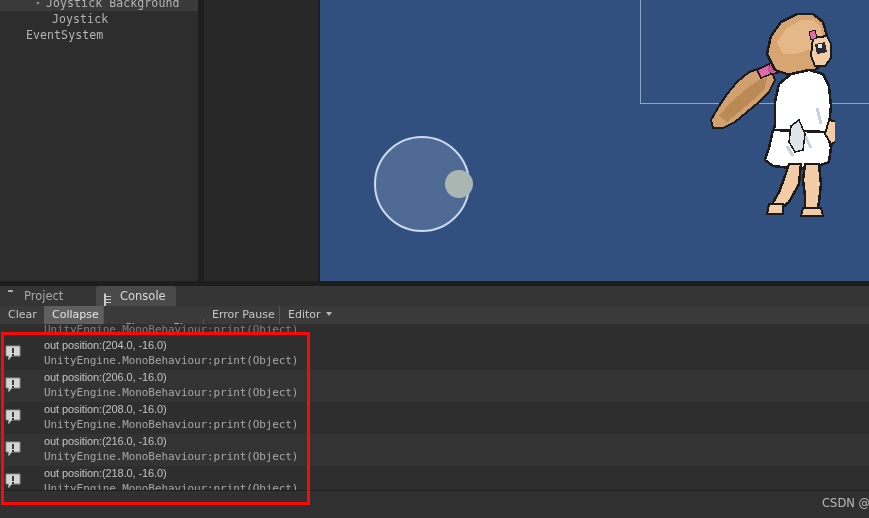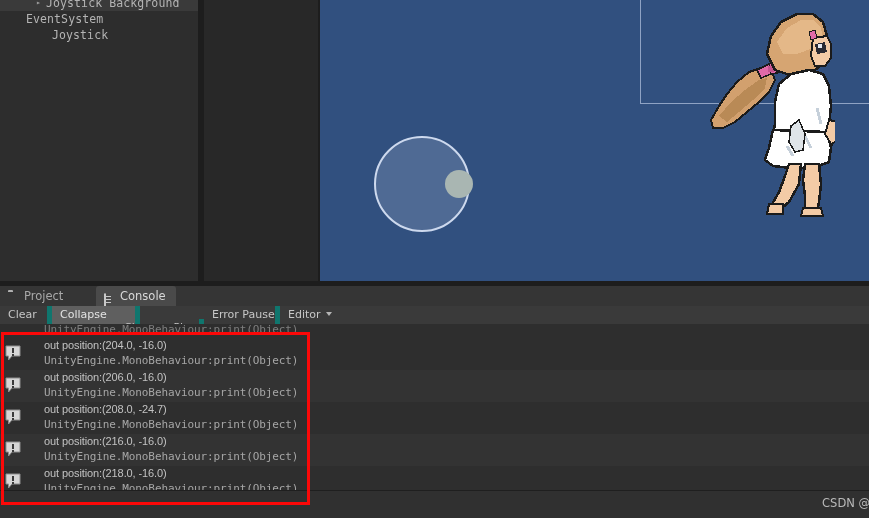--- a/index.html
+++ b/index.html
@@ -227,21 +227,21 @@
   }
   .tb-btn {
     position: absolute;
     top: 0;
     height: 18px;
     line-height: 18px;
     font-size: 11px;
     color: #c6c6c6;
     padding: 0 8px;
     box-sizing: border-box;
-    border-right: 5px solid #0f766e;
+    border-right: 1px solid #0f766e;
     font-family: "DejaVu Sans", sans-serif;
     white-space: nowrap;
   }
   .tb-btn.pressed {
     background: #5f5f5f;
     color: #e2e2e2;
   }
   .tb-btn .caret {
     display: inline-block;
     margin-left: 5px;
@@ -335,24 +335,24 @@
 <div id="app">
 
   <div class="top-area">
 
     <div class="hierarchy">
       <div class="hier-row selected-bg" style="margin-top:-5px;">
         <span class="foldout" style="left:36px;">▸</span>
         <span class="label" style="left:46px;">Joystick Background</span>
       </div>
       <div class="hier-row">
+        <span class="label" style="left:52px;">Joystick</span>
+      </div>
+      <div class="hier-row">
         <span class="label" style="left:26px;">EventSystem</span>
-      </div>
-      <div class="hier-row">
-        <span class="label" style="left:52px;">Joystick</span>
       </div>
     </div>
 
     <div class="v-splitter" style="left:198px;"></div>
     <div class="mid-panel"></div>
     <div class="mid-panel-edge"></div>
 
     <div class="gameview">
 
       <div class="game-canvas-bounds"></div>
@@ -415,21 +415,21 @@
       <div class="tab active">
         <span class="ticon"><span class="console-icon"></span></span>
         <span>Console</span>
       </div>
     </div>
 
     <div class="console-toolbar">
       <div class="tb-btn" style="left:0px;width:52px;">
         <span>Clear</span>
       </div>
-      <div class="tb-btn pressed" style="left:52px;width:88px;">
+      <div class="tb-btn pressed" style="left:44px;width:60px;">
         <span>Collapse</span>
       </div>
       <div class="tb-btn" style="left:116px;width:88px;margin-top:13px;">
         <span>Clear on Play</span>
       </div>
       <div class="tb-btn" style="left:204px;width:76px;">
         <span>Error Pause</span>
       </div>
       <div class="tb-btn" style="left:280px;width:60px;border-right:none;">
         <span>Editor</span><span class="caret"></span>
@@ -467,21 +467,21 @@
       </div>
 
       <div class="log-row odd">
         <span class="log-icon">
           <svg width="18" height="18" viewBox="0 0 18 18" xmlns="http://www.w3.org/2000/svg">
             <path d="M2 2 H16 V12 H8 L4.5 16 V12 H2 Z" fill="#d6d6d6" stroke="#8e8e8e" stroke-width="1"></path>
             <rect x="8" y="4" width="2" height="5" fill="#3a3a3a"></rect>
             <rect x="8" y="10" width="2" height="2" fill="#3a3a3a"></rect>
           </svg>
         </span>
-        <div class="log-msg">out position:(208.0, -24.7)</div>
+        <div class="log-msg">out position:(208.0, -16.0)</div>
         <div class="log-sub">UnityEngine.MonoBehaviour:print(Object)</div>
       </div>
 
       <div class="log-row even">
         <span class="log-icon">
           <svg width="18" height="18" viewBox="0 0 18 18" xmlns="http://www.w3.org/2000/svg">
             <path d="M2 2 H16 V12 H8 L4.5 16 V12 H2 Z" fill="#d6d6d6" stroke="#8e8e8e" stroke-width="1"></path>
             <rect x="8" y="4" width="2" height="5" fill="#3a3a3a"></rect>
             <rect x="8" y="10" width="2" height="2" fill="#3a3a3a"></rect>
           </svg>

